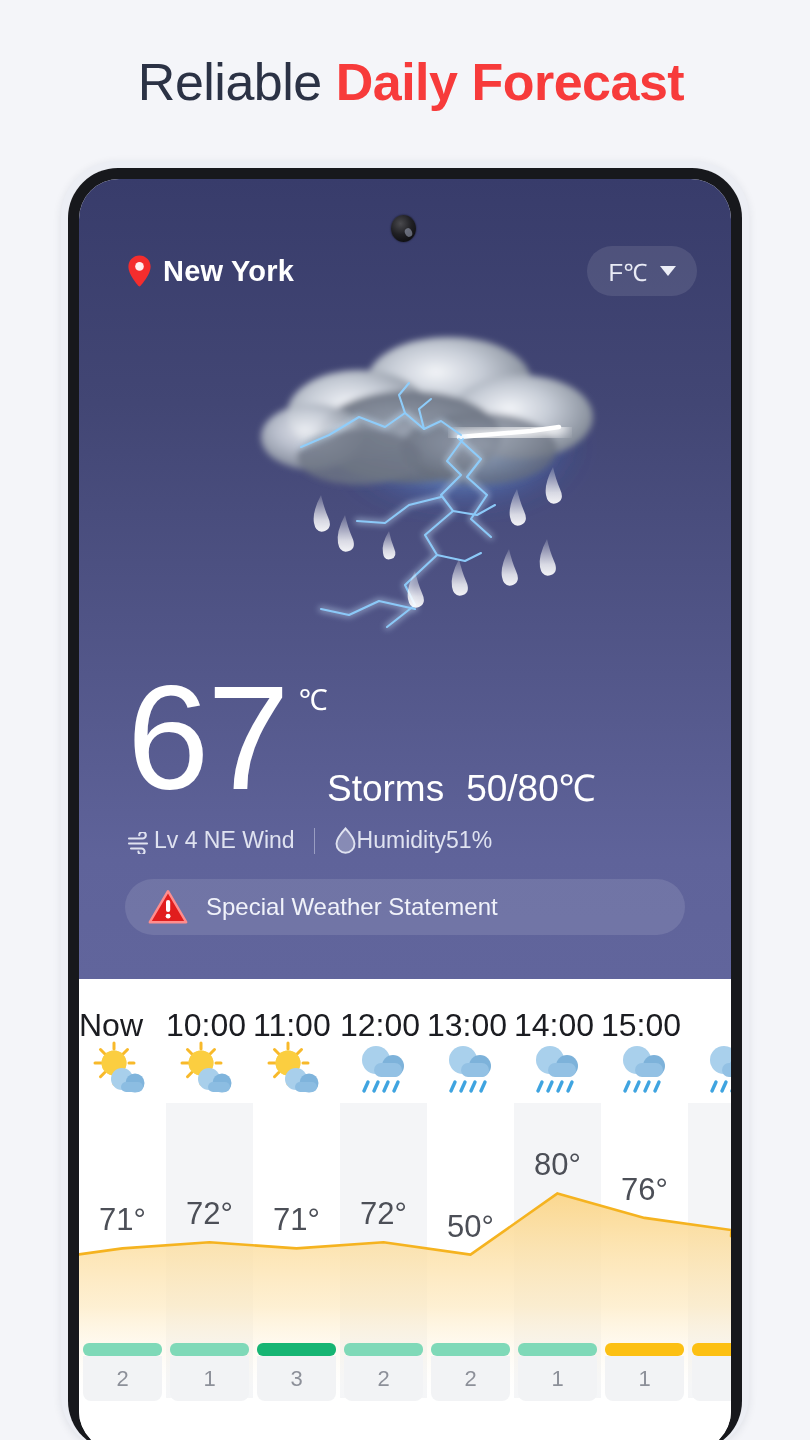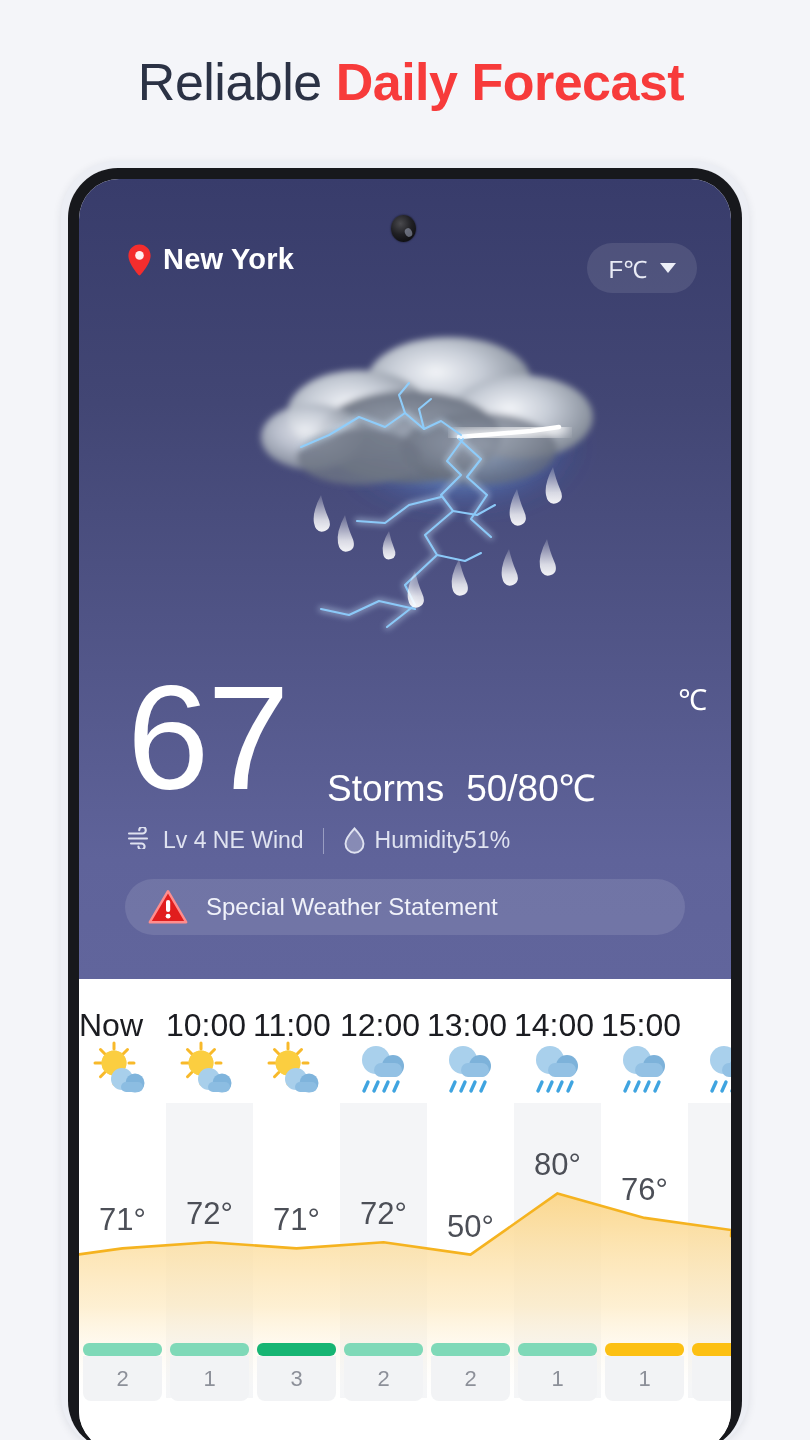--- a/index.html
+++ b/index.html
@@ -80,21 +80,21 @@
     left: 130px; top: 130px;
     width: 420px; height: 360px;
     pointer-events: none;
   }
 
   .topbar {
     position: absolute;
     left: 0; top: 64px;
     width: 652px; height: 56px;
     display: flex;
-    align-items: flex-start;
+    align-items: center;
     padding: 0 34px 0 48px;
   }
   .loc-wrap { display: flex; align-items: center; gap: 11px; }
   .pin-icon { width: 25px; height: 32px; display: block; }
   .city-name {
     color: #ffffff;
     font-size: 29px;
     font-weight: 700;
     letter-spacing: 0.2px;
   }
@@ -117,21 +117,21 @@
     border-left: 8px solid transparent;
     border-right: 8px solid transparent;
     border-top: 10px solid #eceef7;
   }
 
   .temp-block {
     position: absolute;
     left: 48px; top: 490px;
     width: 580px;
   }
-  .big-row { display: flex; align-items: flex-start; justify-content: space-between; }
+  .big-row { display: flex; align-items: flex-start; }
   .big-temp {
     color: #ffffff;
     font-size: 148px;
     line-height: 0.93;
     font-weight: 300;
     letter-spacing: -2px;
   }
   .big-unit {
     color: #ffffff;
     font-size: 29px;
@@ -148,21 +148,21 @@
   .cond-range { color: #ffffff; font-size: 37px; font-weight: 400; }
 
   .meta-row {
     position: absolute;
     left: 48px; top: 648px;
     display: flex; align-items: center;
     color: #dfe2f0;
     font-size: 23px;
     white-space: nowrap;
   }
-  .meta-item { display: flex; align-items: flex-start; gap: 9px; }
+  .meta-item { display: flex; align-items: flex-end; }
   .meta-sep {
     width: 1px; height: 26px;
     background: rgba(226,230,245,0.45);
     margin: 0 19px;
   }
 
   .alert-banner {
     position: absolute;
     left: 46px; top: 700px;
     width: 560px; height: 56px;

